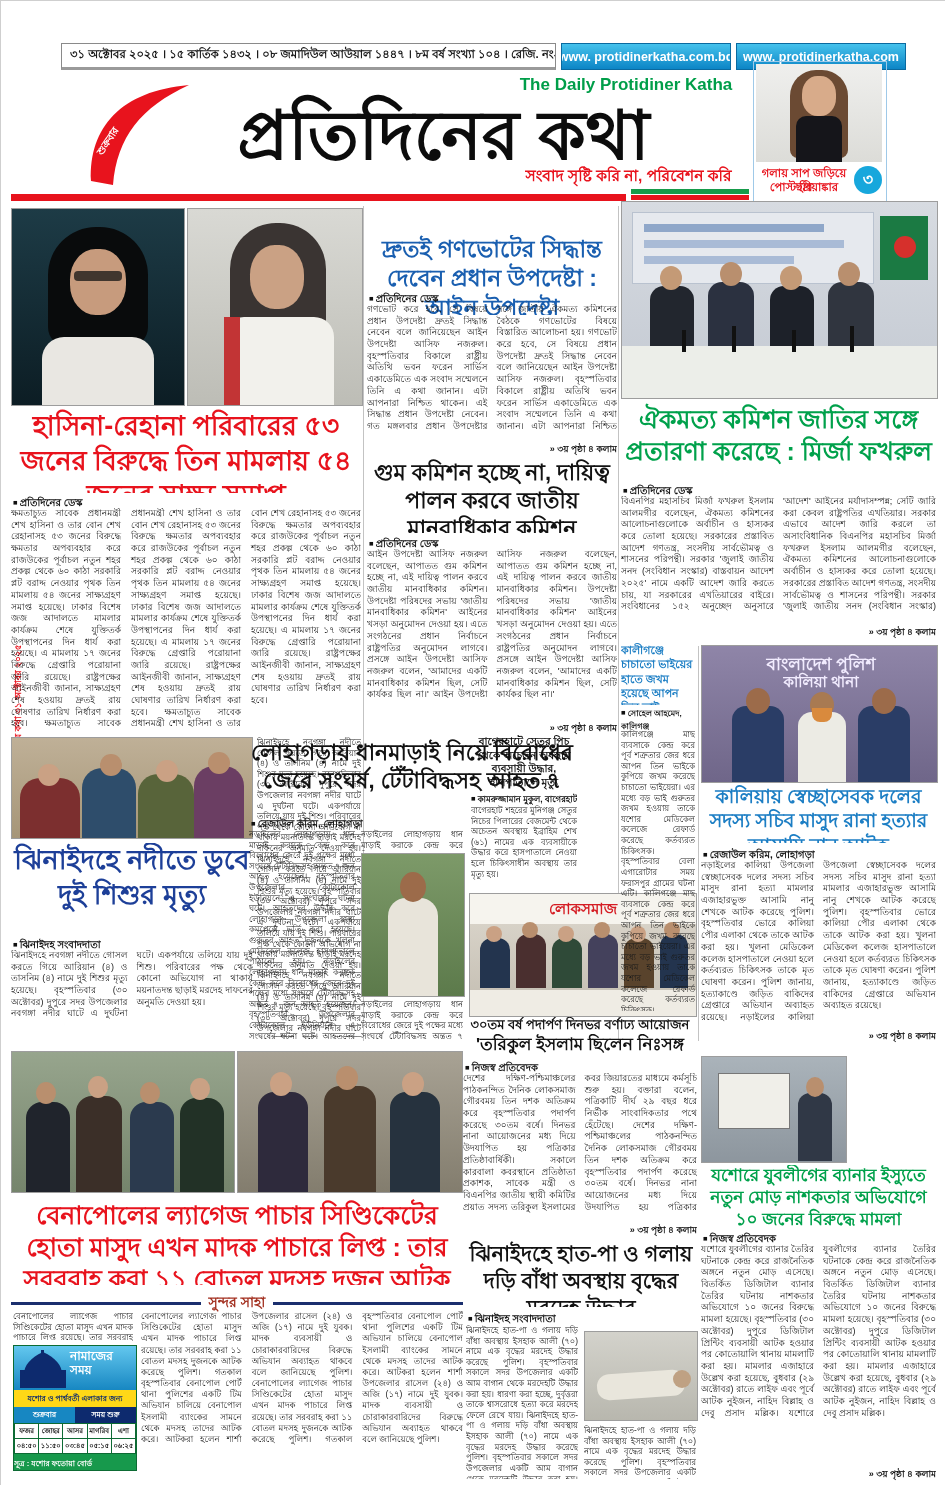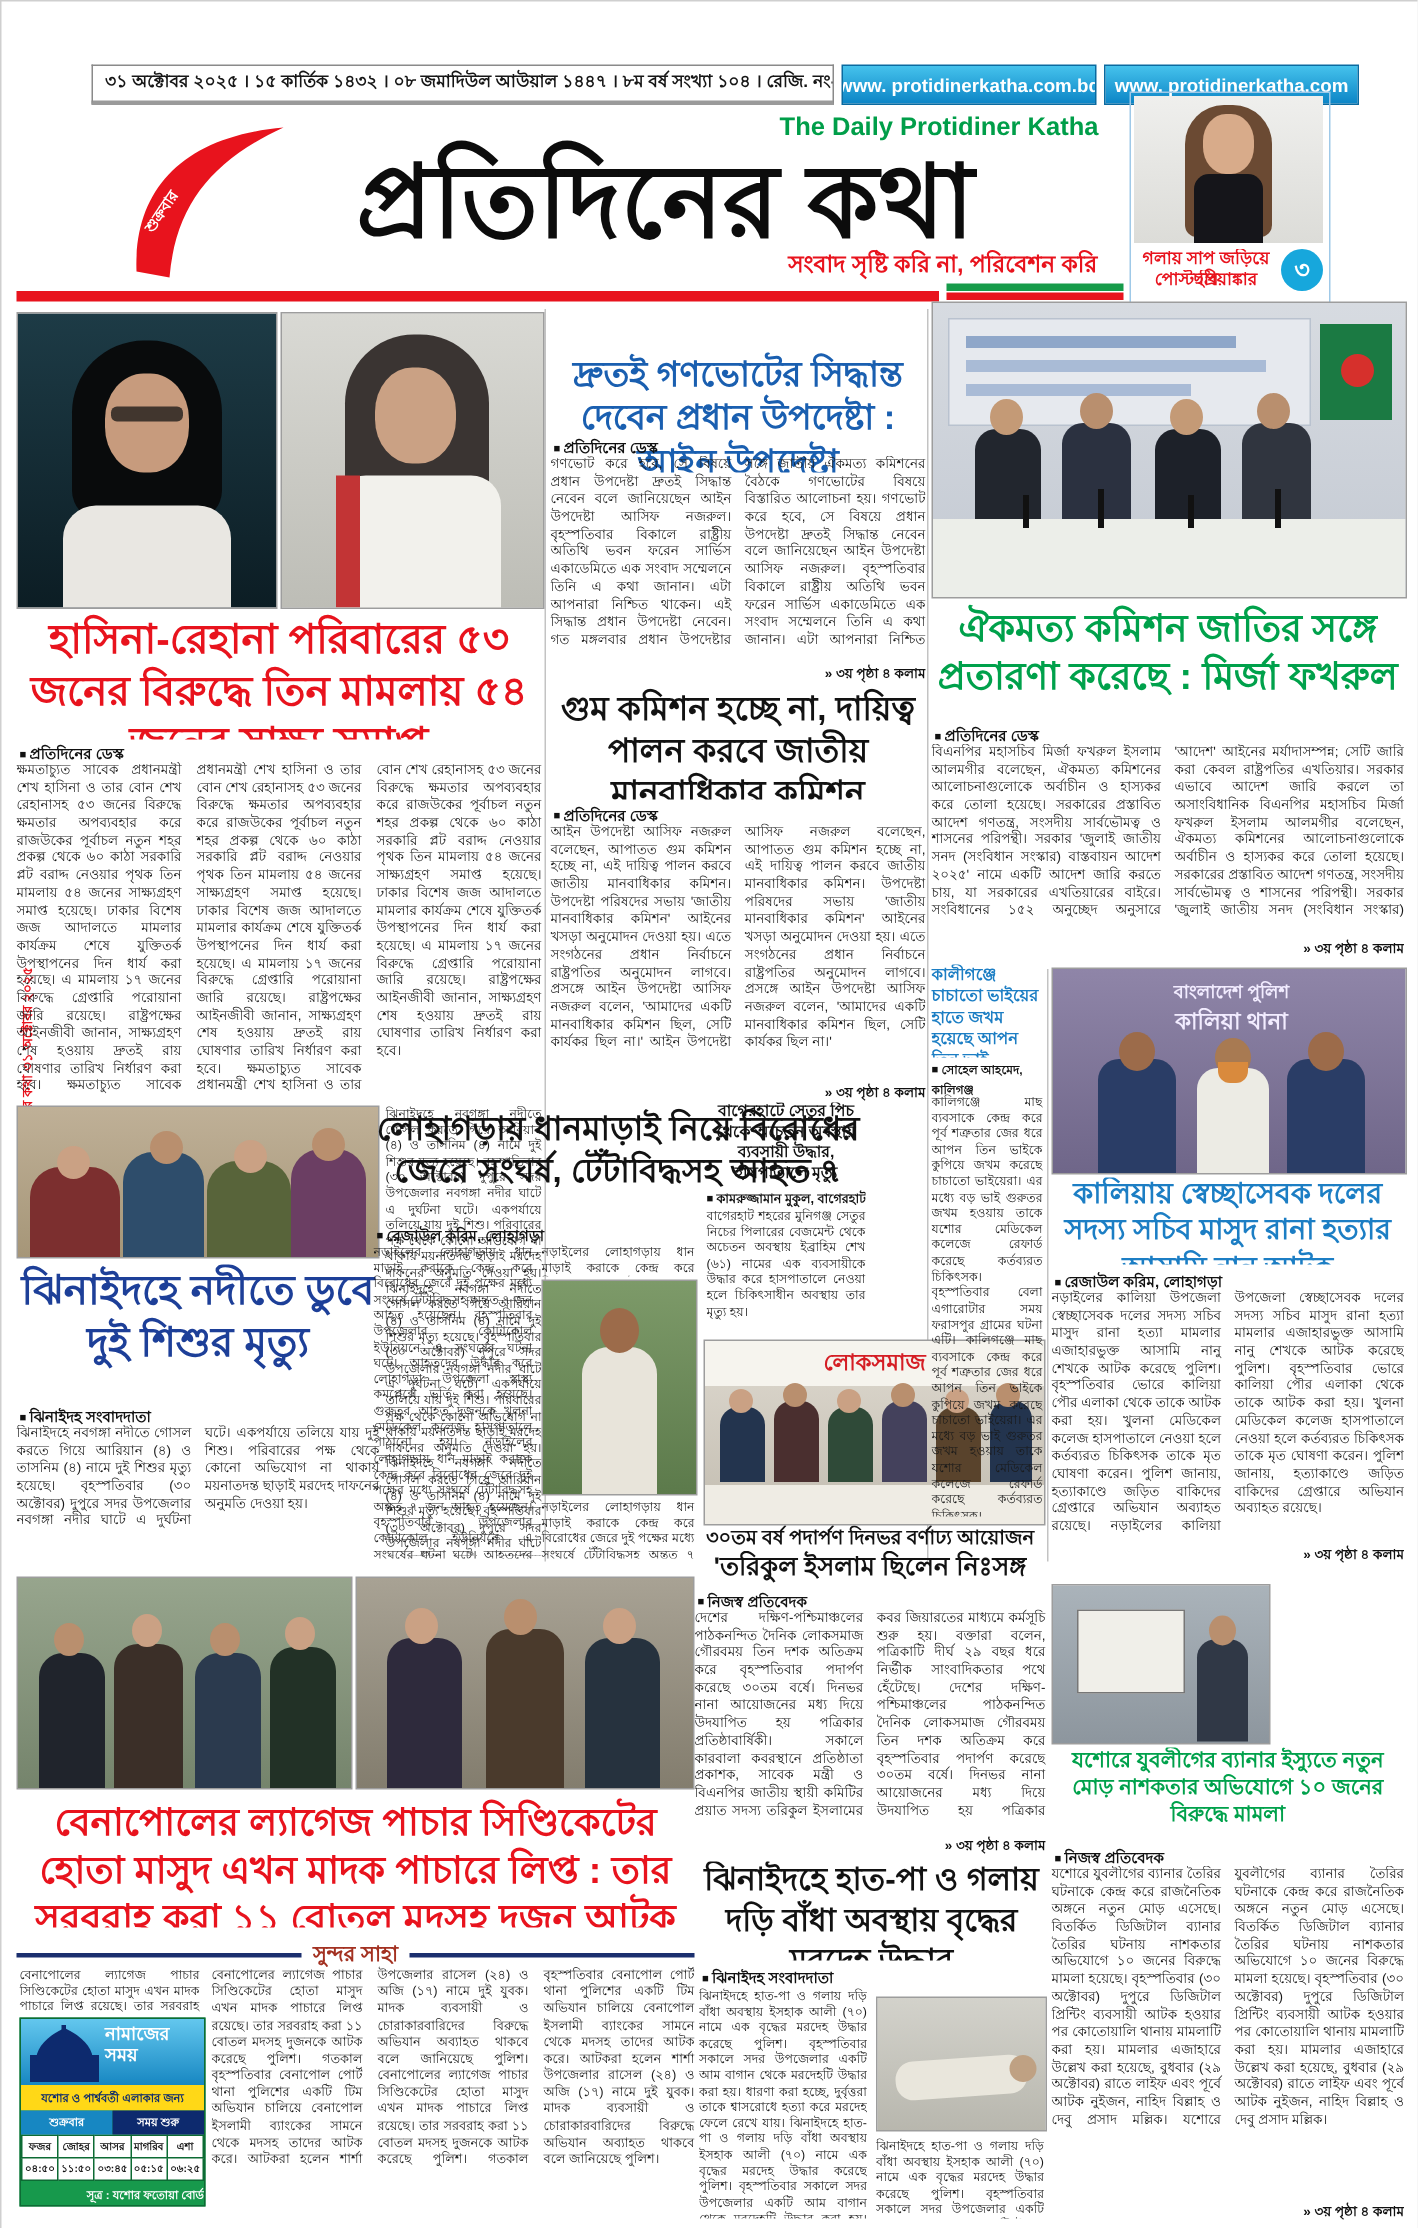--- a/index.html
+++ b/index.html
@@ -44,21 +44,21 @@
   
   .prayer{background:#17994c;border:1px solid #0d6b34;overflow:hidden;font-family:"Liberation Sans",sans-serif;}
   .prayer-head{position:relative;height:44px;background:linear-gradient(#63c7ee,#1787c2);}
   .prayer-title{position:absolute;right:4px;top:4px;width:62px;color:#fff;font-weight:bold;font-size:12px;line-height:1.15;}
   .prayer-sub{background:#ffd817;color:#0d2a6e;font-weight:bold;font-size:7.6px;text-align:center;padding:2px 0;white-space:nowrap;overflow:hidden;}
   .prayer-row{display:flex;font-size:7.5px;font-weight:bold;}
   .prayer-day{flex:1;background:#1787c2;color:#fff;text-align:center;padding:2px 0;}
   .prayer-start{flex:1;background:#0d2a6e;color:#fff;text-align:center;padding:2px 0;}
   .ptable{width:100%;border-collapse:collapse;background:#fff;}
   .ptable td{border:1px solid #0d6b34;font-size:6.8px;font-weight:bold;text-align:center;padding:1px 0;color:#111;}
-  .prayer-src{color:#fff;font-weight:bold;font-size:7.6px;text-align:right;padding:3px 0;white-space:nowrap;overflow:hidden;}
+  .prayer-src{color:#fff;font-weight:bold;font-size:7.6px;text-align:left;padding:3px 0;white-space:nowrap;overflow:hidden;}
   
   .poster{background:#0f2a62;overflow:hidden;border:1px solid #555;}
   .poster-title{margin:8px 4px 4px;background:#ffd817;color:#0f2a62;font-weight:bold;font-size:11px;text-align:center;padding:3px 0;}
   .poster-line1{color:#fff;font-weight:bold;font-size:7.5px;text-align:center;margin-top:6px;}
   .poster-line2{color:#ffd817;font-size:7px;text-align:center;margin-top:4px;}
   .minihl{font-weight:bold;color:#111;font-size:11px;line-height:1.3;overflow:hidden;}
   .dashline{height:3px;background:#1b2f6e;flex:1;}
   .sundar{color:#a33121;font-weight:bold;font-size:14px;white-space:nowrap;padding:0 8px;}
   .edge-note{color:#e8131d;font-weight:bold;font-size:9px;white-space:nowrap;transform:rotate(-90deg);transform-origin:left top;}
 </style>
@@ -210,21 +210,21 @@
   <div class="abs hl hl-green" style="left:620px;top:402px;width:315px;height:76px;font-size:25px;">ঐকমত্য কমিশন জাতির সঙ্গে প্রতারণা করেছে : মির্জা ফখরুল</div>
   <div class="abs byline" style="left:622px;top:482px;width:200px;">প্রতিদিনের ডেস্ক</div>
   <div class="abs body cols2" style="left:620px;top:495px;width:315px;height:128px;">বিএনপির মহাসচিব মির্জা ফখরুল ইসলাম আলমগীর বলেছেন, ঐকমত্য কমিশনের আলোচনাগুলোকে অর্বাচীন ও হাস্যকর করে তোলা হয়েছে। সরকারের প্রস্তাবিত আদেশ গণতন্ত্র, সংসদীয় সার্বভৌমত্ব ও শাসনের পরিপন্থী। সরকার 'জুলাই জাতীয় সনদ (সংবিধান সংস্কার) বাস্তবায়ন আদেশ ২০২৫' নামে একটি আদেশ জারি করতে চায়, যা সরকারের এখতিয়ারের বাইরে। সংবিধানের ১৫২ অনুচ্ছেদ অনুসারে 'আদেশ' আইনের মর্যাদাসম্পন্ন; সেটি জারি করা কেবল রাষ্ট্রপতির এখতিয়ার। সরকার এভাবে আদেশ জারি করলে তা অসাংবিধানিক বিএনপির মহাসচিব মির্জা ফখরুল ইসলাম আলমগীর বলেছেন, ঐকমত্য কমিশনের আলোচনাগুলোকে অর্বাচীন ও হাস্যকর করে তোলা হয়েছে। সরকারের প্রস্তাবিত আদেশ গণতন্ত্র, সংসদীয় সার্বভৌমত্ব ও শাসনের পরিপন্থী। সরকার 'জুলাই জাতীয় সনদ (সংবিধান সংস্কার) বাস্তবায়ন আদেশ ২০২৫' নামে একটি আদেশ জারি করতে চায়, যা সরকারের এখতিয়ারের বাইরে। সংবিধানের ১৫২ অনুচ্ছেদ অনুসারে 'আদেশ' আইনের মর্যাদাসম্পন্ন; সেটি জারি করা কেবল রাষ্ট্রপতির এখতিয়ার। সরকার এভাবে আদেশ জারি করলে তা অসাংবিধানিক</div>
   <div class="abs jump" style="left:620px;top:624px;width:315px;">» ৩য় পৃষ্ঠা ৪ কলাম</div>
 
   <div class="abs minihl" style="left:620px;top:642px;width:74px;height:62px;font-size:11px;color:#1c7ec4;">কালীগঞ্জে চাচাতো ভাইয়ের হাতে জখম হয়েছে আপন তিন ভাই</div>
   <div class="abs byline" style="left:620px;top:706px;width:74px;font-size:8px;white-space:normal;">সোহেল আহমেদ, কালিগঞ্জ</div>
   <div class="abs body body-sm" style="left:620px;top:728px;width:74px;height:282px;">কালিগঞ্জে মাছ ব্যবসাকে কেন্দ্র করে পূর্ব শত্রুতার জের ধরে আপন তিন ভাইকে কুপিয়ে জখম করেছে চাচাতো ভাইয়েরা। এর মধ্যে বড় ভাই গুরুতর জখম হওয়ায় তাকে যশোর মেডিকেল কলেজে রেফার্ড করেছে কর্তব্যরত চিকিৎসক। বৃহস্পতিবার বেলা এগারোটার সময় ফরাসপুর গ্রামের ঘটনা এটি। কালিগঞ্জে মাছ ব্যবসাকে কেন্দ্র করে পূর্ব শত্রুতার জের ধরে আপন তিন ভাইকে কুপিয়ে জখম করেছে চাচাতো ভাইয়েরা। এর মধ্যে বড় ভাই গুরুতর জখম হওয়ায় তাকে যশোর মেডিকেল কলেজে রেফার্ড করেছে কর্তব্যরত চিকিৎসক। বৃহস্পতিবার বেলা এগারোটার সময় ফরাসপুর গ্রামের ঘটনা এটি। কালিগঞ্জে মাছ ব্যবসাকে কেন্দ্র করে পূর্ব শত্রুতার জের ধরে আপন তিন ভাইকে কুপিয়ে জখম করেছে চাচাতো ভাইয়েরা। এর মধ্যে বড় ভাই গুরুতর জখম হওয়ায় তাকে যশোর মেডিকেল কলেজে রেফার্ড করেছে কর্তব্যরত চিকিৎসক। বৃহস্পতিবার বেলা এগারোটার সময় ফরাসপুর গ্রামের ঘটনা এটি। কালিগঞ্জে মাছ ব্যবসাকে কেন্দ্র করে পূর্ব শত্রুতার জের ধরে আপন তিন ভাইকে কুপিয়ে জখম করেছে চাচাতো ভাইয়েরা। এর মধ্যে বড় ভাই গুরুতর জখম হওয়ায় তাকে যশোর মেডিকেল কলেজে রেফার্ড করেছে কর্তব্যরত চিকিৎসক। বৃহস্পতিবার বেলা এগারোটার সময় ফরাসপুর গ্রামের ঘটনা এটি।</div>
 
   <div class="ph abs" style="left:700px;top:644px;width:235px;height:136px;background:linear-gradient(#8f85a8,#6f6689);">
-    <div class="abs bannertext" style="left:24px;top:8px;width:190px;font-size:12px;">বাংলাদেশ পুলিশ</div>
+    <div class="abs bannertext" style="left:24px;top:8px;width:190px;font-size:17px;">বাংলাদেশ পুলিশ</div>
     <div class="abs bannertext" style="left:24px;top:26px;width:190px;font-size:15px;">কালিয়া থানা</div>
     <div class="abs" style="left:30px;top:60px;width:52px;height:76px;background:#2a3d66;border-radius:14px 14px 0 0;"></div>
     <div class="abs" style="left:44px;top:42px;width:24px;height:26px;background:#9c6b4a;border-radius:50%;"></div>
     <div class="abs" style="left:96px;top:66px;width:48px;height:70px;background:#ecebe4;border-radius:14px 14px 0 0;"></div>
     <div class="abs" style="left:108px;top:46px;width:24px;height:26px;background:#a87a52;border-radius:50%;"></div>
     <div class="abs" style="left:110px;top:62px;width:20px;height:14px;background:#d98a3d;border-radius:0 0 8px 8px;"></div>
     <div class="abs" style="left:156px;top:60px;width:52px;height:76px;background:#2a3d66;border-radius:14px 14px 0 0;"></div>
     <div class="abs" style="left:170px;top:42px;width:24px;height:26px;background:#9c6b4a;border-radius:50%;"></div>
   </div>
 
@@ -305,18 +305,18 @@
 
   <div class="abs hl hl-black" style="left:465px;top:1240px;width:230px;height:66px;font-size:21px;">ঝিনাইদহে হাত-পা ও গলায় দড়ি বাঁধা অবস্থায় বৃদ্ধের মরদেহ উদ্ধার</div>
   <div class="abs byline" style="left:467px;top:1310px;width:180px;">ঝিনাইদহ সংবাদদাতা</div>
   <div class="abs body body-sm" style="left:465px;top:1324px;width:112px;height:154px;">ঝিনাইদহে হাত-পা ও গলায় দড়ি বাঁধা অবস্থায় ইসহাক আলী (৭০) নামে এক বৃদ্ধের মরদেহ উদ্ধার করেছে পুলিশ। বৃহস্পতিবার সকালে সদর উপজেলার একটি আম বাগান থেকে মরদেহটি উদ্ধার করা হয়। ধারণা করা হচ্ছে, দুর্বৃত্তরা তাকে শ্বাসরোধে হত্যা করে মরদেহ ফেলে রেখে যায়। ঝিনাইদহে হাত-পা ও গলায় দড়ি বাঁধা অবস্থায় ইসহাক আলী (৭০) নামে এক বৃদ্ধের মরদেহ উদ্ধার করেছে পুলিশ। বৃহস্পতিবার সকালে সদর উপজেলার একটি আম বাগান থেকে মরদেহটি উদ্ধার করা হয়। ধারণা করা হচ্ছে, দুর্বৃত্তরা তাকে শ্বাসরোধে হত্যা করে মরদেহ ফেলে রেখে যায়।</div>
   <div class="ph abs" style="left:583px;top:1330px;width:112px;height:88px;background:linear-gradient(#d3d2cb,#b8b7ae);">
     <div class="abs" style="left:12px;top:40px;width:88px;height:26px;background:#e9e6dc;border-radius:12px;transform:rotate(-4deg);"></div>
     <div class="abs" style="left:88px;top:38px;width:18px;height:18px;background:#bfa183;border-radius:50%;"></div>
   </div>
   <div class="abs body body-sm" style="left:583px;top:1424px;width:112px;height:54px;">ঝিনাইদহে হাত-পা ও গলায় দড়ি বাঁধা অবস্থায় ইসহাক আলী (৭০) নামে এক বৃদ্ধের মরদেহ উদ্ধার করেছে পুলিশ। বৃহস্পতিবার সকালে সদর উপজেলার একটি আম বাগান থেকে মরদেহটি উদ্ধার করা হয়। ধারণা করা হচ্ছে, দুর্বৃত্তরা তাকে শ্বাসরোধে হত্যা করে মরদেহ ফেলে রেখে যায়।</div>
 
-  <div class="abs hl hl-green" style="left:700px;top:1164px;width:235px;height:62px;font-size:14px;">যশোরে যুবলীগের ব্যানার ইস্যুতে নতুন মোড় নাশকতার অভিযোগে ১০ জনের বিরুদ্ধে মামলা</div>
+  <div class="abs hl hl-green" style="left:700px;top:1164px;width:235px;height:62px;font-size:17px;">যশোরে যুবলীগের ব্যানার ইস্যুতে নতুন মোড় নাশকতার অভিযোগে ১০ জনের বিরুদ্ধে মামলা</div>
   <div class="abs byline" style="left:702px;top:1230px;width:180px;">নিজস্ব প্রতিবেদক</div>
   <div class="abs body cols2" style="left:700px;top:1243px;width:235px;height:222px;">যশোরে যুবলীগের ব্যানার তৈরির ঘটনাকে কেন্দ্র করে রাজনৈতিক অঙ্গনে নতুন মোড় এসেছে। বিতর্কিত ডিজিটাল ব্যানার তৈরির ঘটনায় নাশকতার অভিযোগে ১০ জনের বিরুদ্ধে মামলা হয়েছে। বৃহস্পতিবার (৩০ অক্টোবর) দুপুরে ডিজিটাল প্রিন্টিং ব্যবসায়ী আটক হওয়ার পর কোতোয়ালি থানায় মামলাটি করা হয়। মামলার এজাহারে উল্লেখ করা হয়েছে, বুধবার (২৯ অক্টোবর) রাতে লাইফ এবং পূর্বে আটক নুইজন, নাহিদ বিল্লাহ ও দেবু প্রসাদ মল্লিক। যশোরে যুবলীগের ব্যানার তৈরির ঘটনাকে কেন্দ্র করে রাজনৈতিক অঙ্গনে নতুন মোড় এসেছে। বিতর্কিত ডিজিটাল ব্যানার তৈরির ঘটনায় নাশকতার অভিযোগে ১০ জনের বিরুদ্ধে মামলা হয়েছে। বৃহস্পতিবার (৩০ অক্টোবর) দুপুরে ডিজিটাল প্রিন্টিং ব্যবসায়ী আটক হওয়ার পর কোতোয়ালি থানায় মামলাটি করা হয়। মামলার এজাহারে উল্লেখ করা হয়েছে, বুধবার (২৯ অক্টোবর) রাতে লাইফ এবং পূর্বে আটক নুইজন, নাহিদ বিল্লাহ ও দেবু প্রসাদ মল্লিক।</div>
   <div class="abs jump" style="left:700px;top:1466px;width:235px;">» ৩য় পৃষ্ঠা ৪ কলাম</div>
 
 </div>
 
 </body></html>

